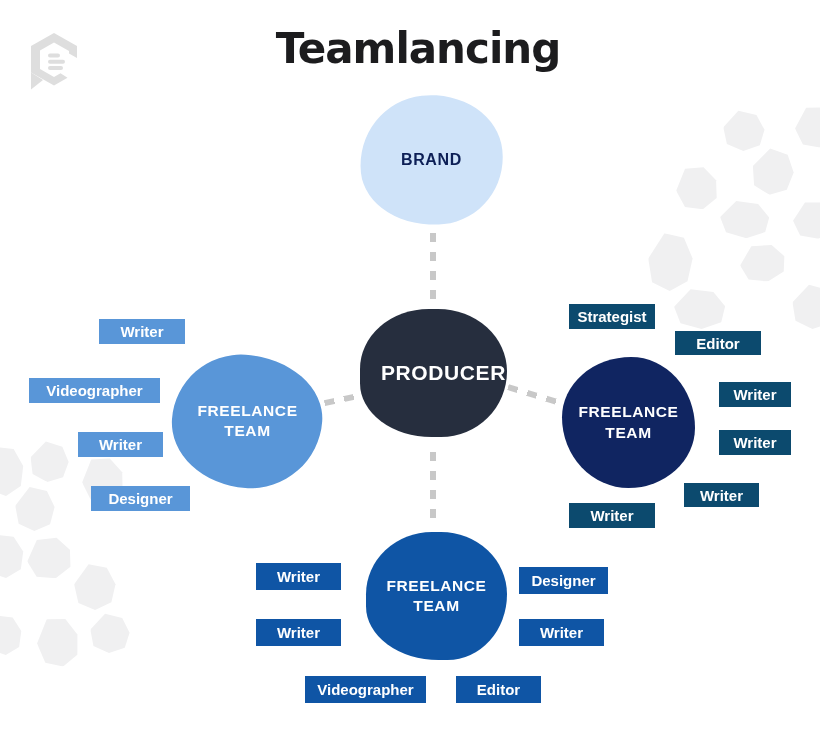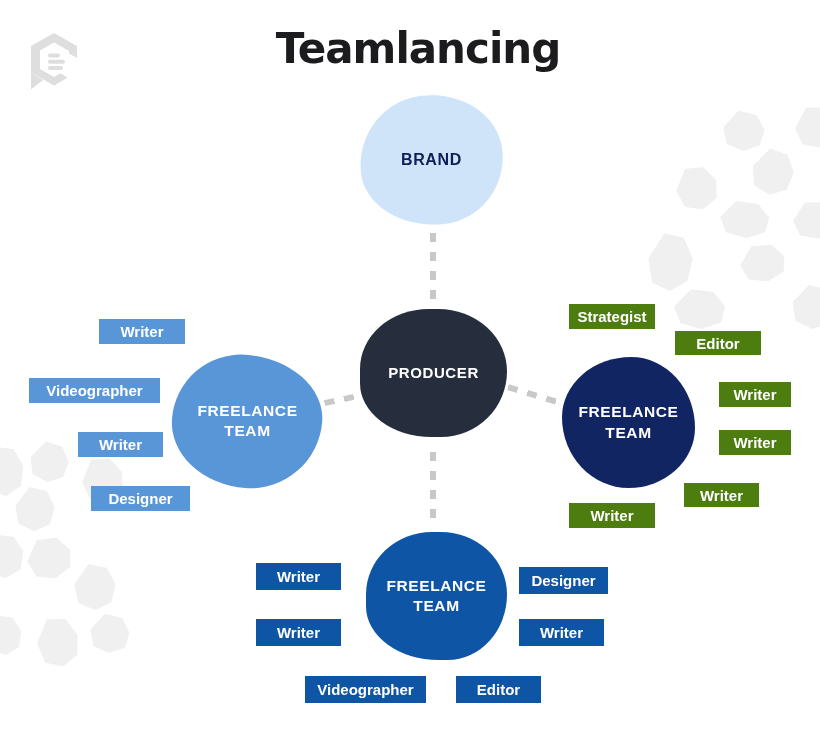--- a/index.html
+++ b/index.html
@@ -28,35 +28,35 @@
   
   .blob{
     position:absolute;display:flex;align-items:center;justify-content:center;
     text-align:center;font-weight:700;color:#ffffff;
   }
   .blob .blob-label{max-width:105px;line-height:1.3;letter-spacing:0.6px;}
   #blob-brand{left:360px;top:95px;width:143px;height:130px;background:#cfe3f9;
     border-radius:48% 52% 46% 54% / 54% 48% 52% 46%;transform:rotate(-6deg);}
   #blob-brand .blob-label{color:#0d1f56;font-size:16px;transform:rotate(6deg);}
   #blob-producer{left:360px;top:309px;width:147px;height:128px;background:#262e3e;
-    border-radius:50% 50% 48% 52% / 50% 52% 55% 45%;font-size:15px;}
+    border-radius:50% 50% 48% 52% / 50% 52% 55% 45%;font-size:21px;}
   #blob-team-left{left:172px;top:355px;width:150px;height:133px;background:#5996d8;
     border-radius:46% 54% 48% 52% / 52% 46% 54% 48%;transform:rotate(4deg);font-size:15.5px;}
   #blob-team-left .blob-label{transform:rotate(-4deg);}
   #blob-team-right{left:562px;top:357px;width:133px;height:131px;background:#102561;
     border-radius:52% 48% 50% 50% / 46% 54% 46% 54%;font-size:15.5px;}
   #blob-team-bottom{left:366px;top:532px;width:141px;height:128px;background:#0f55a5;
     border-radius:50% 50% 45% 55% / 52% 52% 55% 45%;font-size:15.5px;}
   
   .chip{
     position:absolute;display:flex;align-items:center;justify-content:center;
     color:#ffffff;font-weight:700;font-size:15px;white-space:nowrap;
   }
   .chip.sky{background:#5996d8;}
-  .chip.navy{background:#4d7c0f;}
+  .chip.navy{background:#0c4a6e;}
   .chip.royal{background:#0f55a5;}
 </style>
 </head>
 <body>
 
 <div id="stage">
 
   <div class="hex" style="left:723px;top:111px;width:42px;height:40px;transform:rotate(8deg);"></div>
   <div class="hex" style="left:795px;top:106px;width:44px;height:42px;transform:rotate(-6deg);"></div>
   <div class="hex" style="left:676px;top:166px;width:42px;height:44px;transform:rotate(-10deg);"></div>

